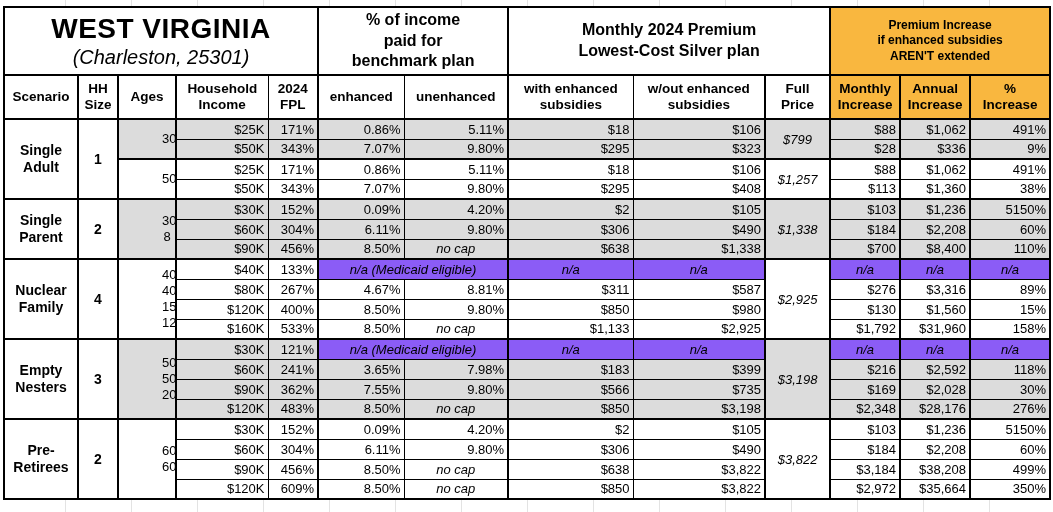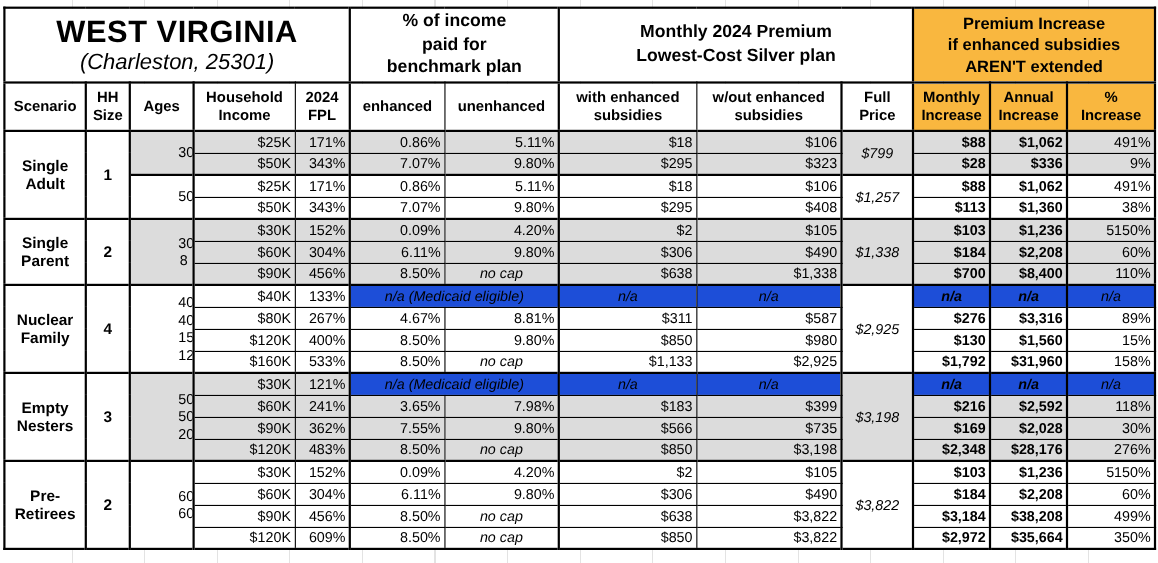--- a/index.html
+++ b/index.html
@@ -18,30 +18,30 @@
   tr.gh{height:68px;}
   tr.gh th{border-bottom-width:2px;}
   tr.ch{height:44px;}
   tr.ch th{border-bottom-width:2px;}
   tbody tr{height:20px;}
   tbody td,tbody th{white-space:nowrap;}
   .pre{white-space:pre-line;}
   .state{font-size:28px;font-weight:bold;letter-spacing:.5px;line-height:1.15;}
   .loc{font-size:20px;font-style:italic;font-weight:normal;}
   .gh-text{font-size:16px;line-height:1.3;}
-  .inc-h{font-size:15px;}
+  .inc-h{font-size:12px;}
   th.colh{font-size:13.5px;line-height:1.2;}
   .or{background:#F9B73F;}
   .sh{background:#DCDCDC;}
-  .b{font-weight:bold;}
+  .b{font-weight:normal;}
   .c{text-align:center;}
   .r{text-align:right;}
   .bl2{border-left-width:2px;}
   .bt2{border-top-width:2px;}
-  .na{font-style:italic;text-align:center;background:#1d4ed8;}
+  .na{font-style:italic;text-align:center;background:#8b5cf6;}
   .nc{font-style:italic;text-align:center;}
   .full{font-style:italic;text-align:center;}
   th.scen{font-size:14px;font-weight:bold;white-space:normal;line-height:1.25;}
   td.hh{font-size:14px;font-weight:bold;}
   td.ages{white-space:normal;line-height:1.25;padding-left:43px;}
 </style>
 </head>
 <body>
 
 <div class="wrap">

